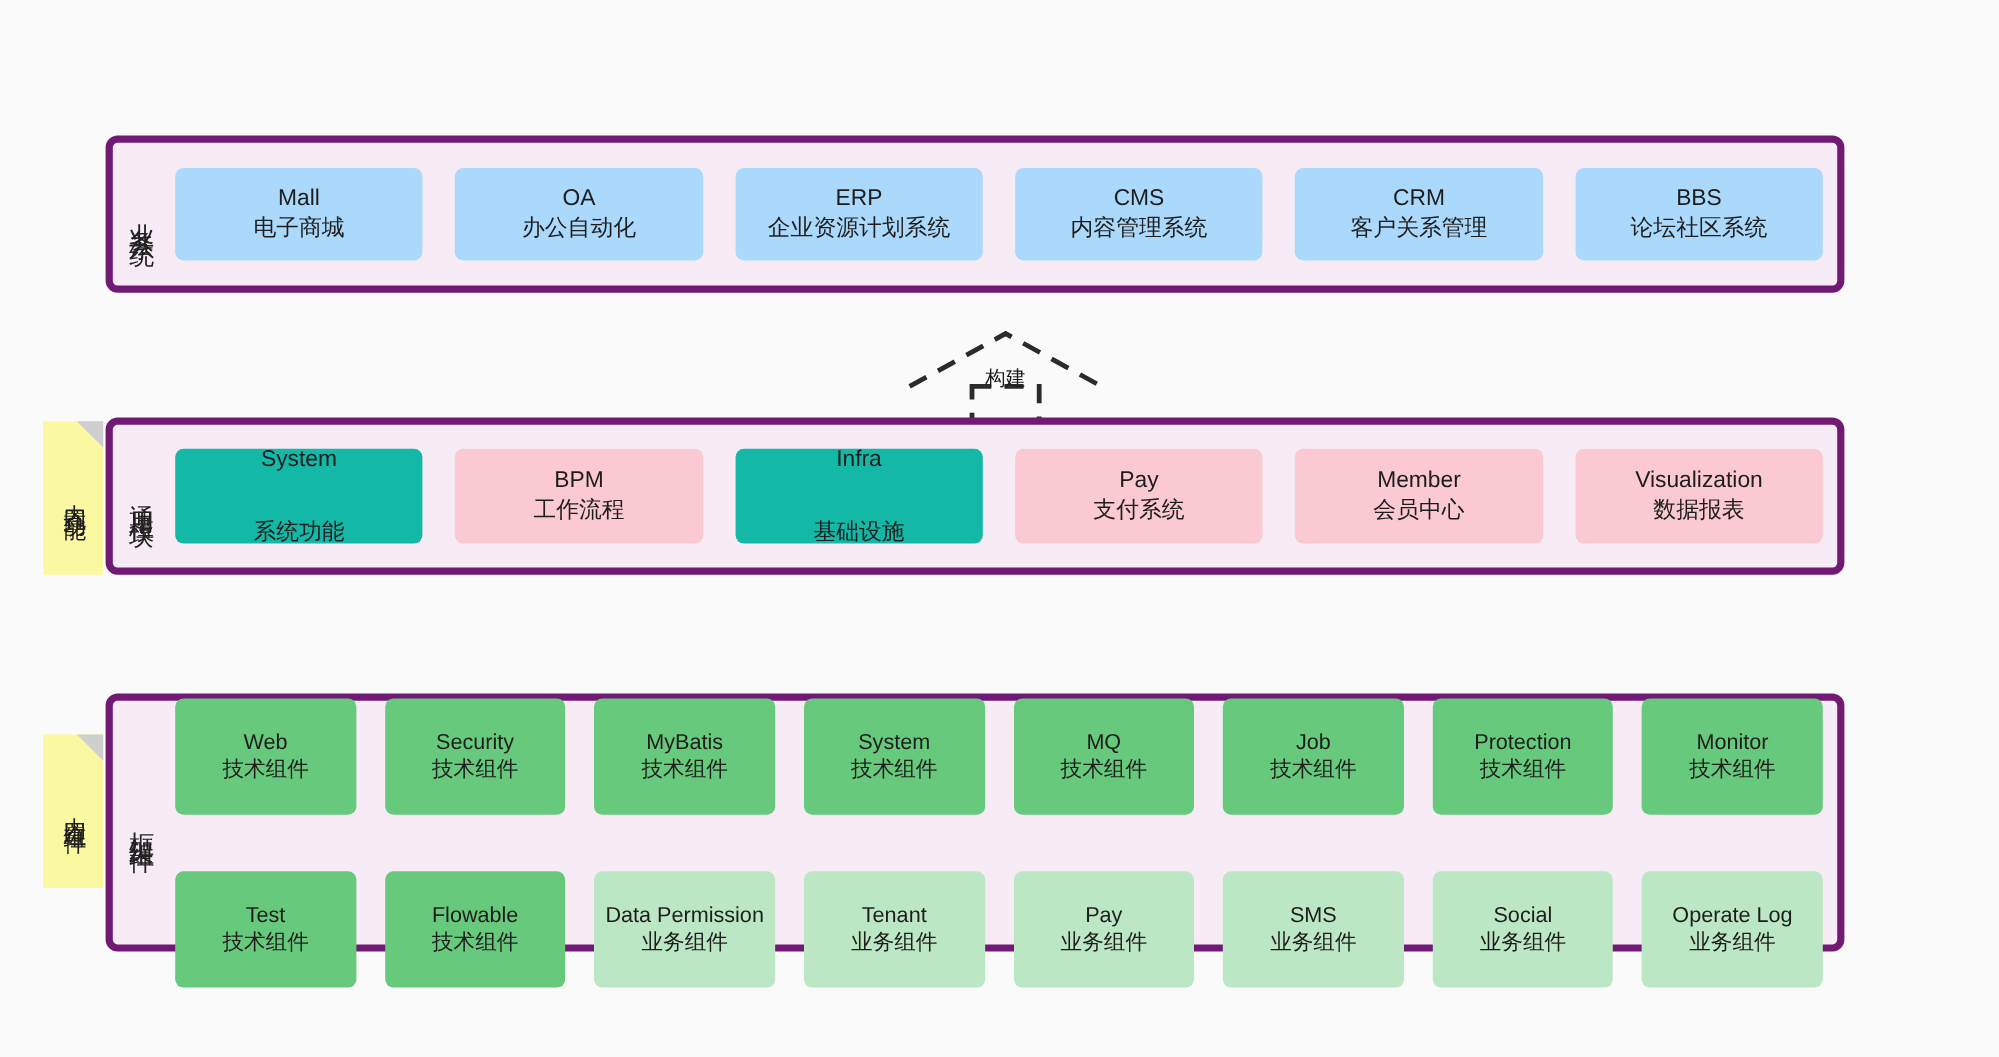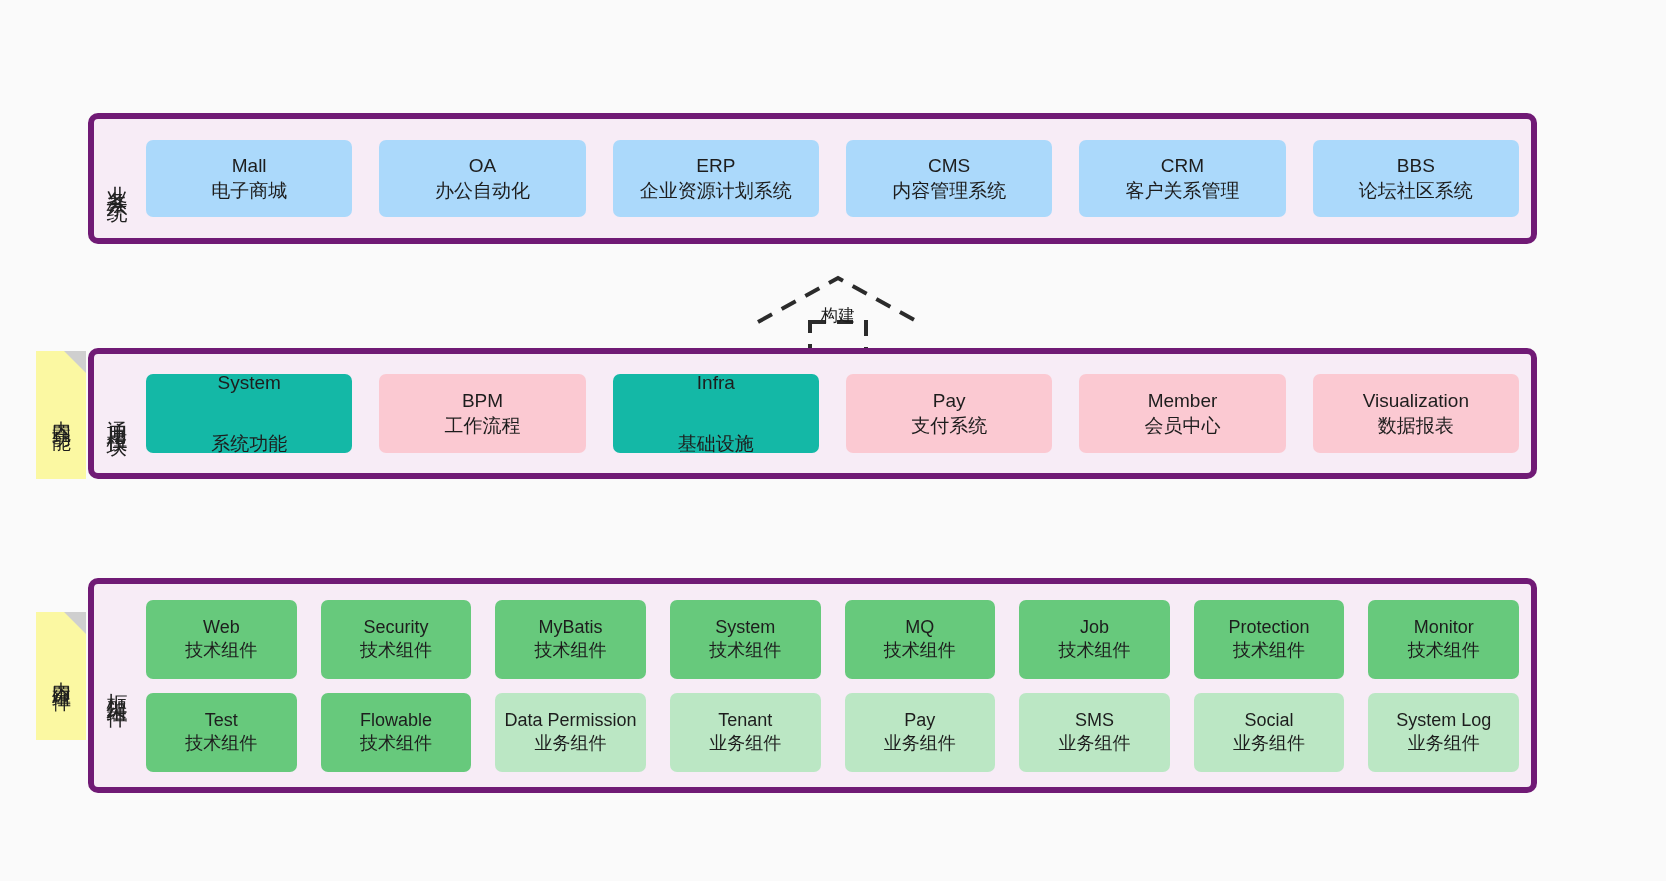--- a/index.html
+++ b/index.html
@@ -97,21 +97,21 @@
   #sec-modules .cell.strong { background: #14b8a6; gap: 37px; }
 
   
   #sec-framework {
     left: 88px;
     top: 578px;
     width: 1449px;
     height: 215px;
   }
   #sec-framework .section-body { gap: 14px; }
-  #sec-framework .row { height: 79px; gap: 24px; }
+  #sec-framework .row { height: 97px; gap: 24px; margin-top: 33px; }
   #sec-framework .cell.tech { background: #67c97c; }
   #sec-framework .cell.biz  { background: #bbe7c4; }
   #sec-framework .cell { font-size: 18px; }
 
   
   .note {
     position: absolute;
     background: #fbf8a2;
     width: 50px;
     display: flex;
@@ -309,21 +309,21 @@
         </div>
         <div class="cell biz">
           <span class="l1">SMS</span>
           <span class="l2">业务组件</span>
         </div>
         <div class="cell biz">
           <span class="l1">Social</span>
           <span class="l2">业务组件</span>
         </div>
         <div class="cell biz">
-          <span class="l1">System Log</span>
+          <span class="l1">Operate Log</span>
           <span class="l2">业务组件</span>
         </div>
       </div>
 
     </div>
   </div>
 
 </div>
 
 </body></html>

